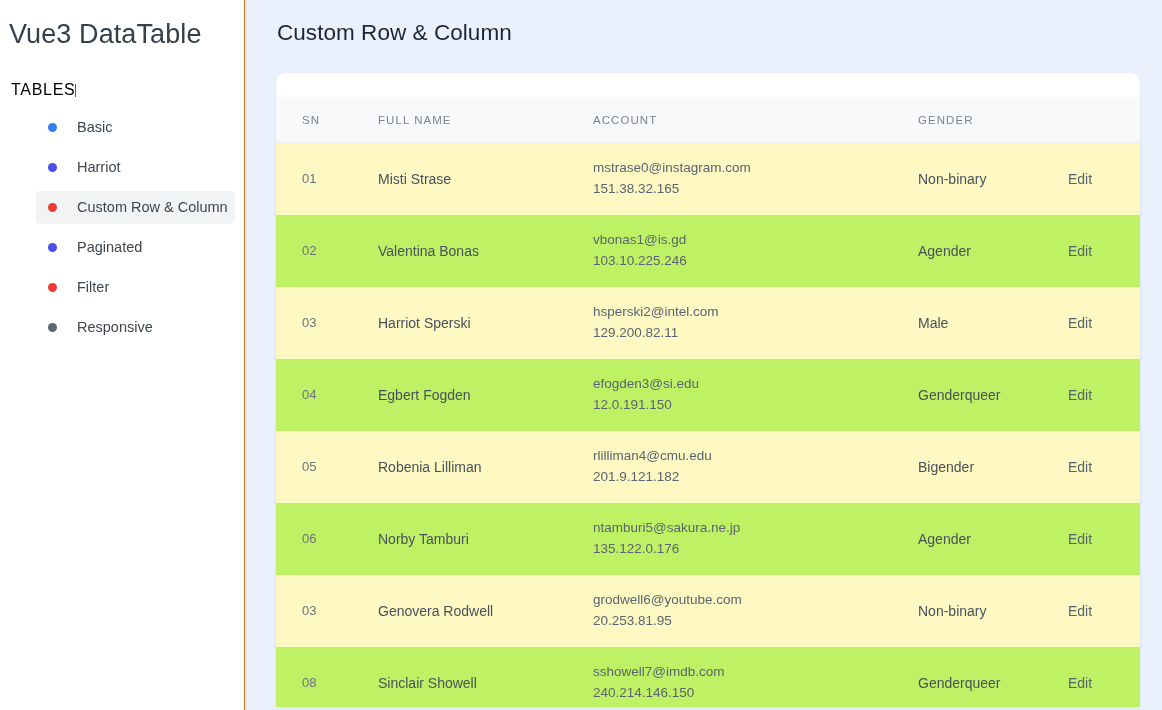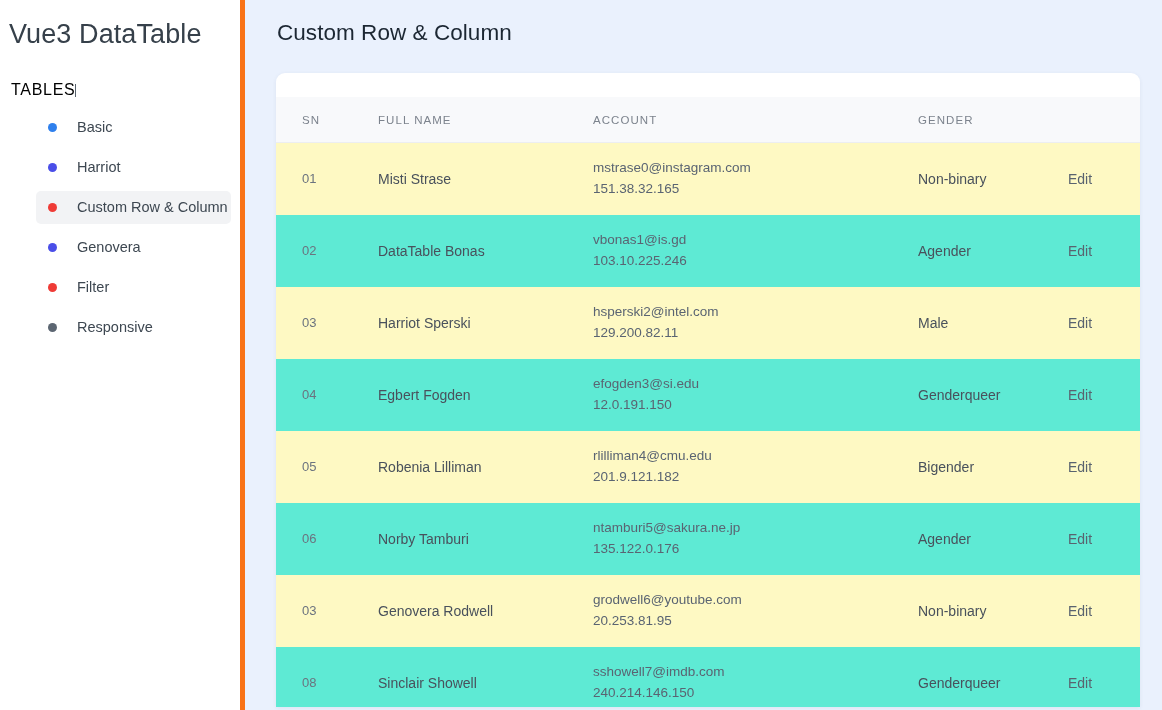--- a/index.html
+++ b/index.html
@@ -22,21 +22,21 @@
     width: 1162px;
     height: 710px;
   }
 
   
   .sidebar {
     width: 245px;
     min-width: 245px;
     height: 710px;
     background: #ffffff;
-    border-right: 5px solid #f97316;
+    border-right: 1px solid #f97316;
     padding-top: 12px;
     position: relative;
     overflow: hidden;
   }
 
   .brand {
     font-size: 27px;
     font-weight: 300;
     letter-spacing: 0.1px;
     color: #36404a;
@@ -143,21 +143,21 @@
   }
 
   
   .col-sn     { width: 102px; padding-left: 26px !important; }
   .col-name   { width: 215px; }
   .col-acct   { width: 325px; }
   .col-gender { width: 150px; }
   .col-act    { width: 72px; }
 
   tbody tr { background: #fef9c3; }
-  tbody tr.alt { background: #5eead4; }
+  tbody tr.alt { background: #bef264; }
 
   tbody td {
     font-size: 14px;
     color: #5a6472;
     padding: 0;
     height: 72px;
     vertical-align: middle;
     border: none;
   }
 
@@ -204,21 +204,21 @@
         <li class="nav-item">
           <span class="nav-dot" style="background: rgb(74, 78, 232);"></span>
           <span class="nav-label">Harriot</span>
         </li>
         <li class="nav-item active">
           <span class="nav-dot" style="background: rgb(239, 59, 54);"></span>
           <span class="nav-label">Custom Row &amp; Column</span>
         </li>
         <li class="nav-item">
           <span class="nav-dot" style="background: rgb(74, 78, 232);"></span>
-          <span class="nav-label">Genovera</span>
+          <span class="nav-label">Paginated</span>
         </li>
         <li class="nav-item">
           <span class="nav-dot" style="background: rgb(239, 59, 54);"></span>
           <span class="nav-label">Filter</span>
         </li>
         <li class="nav-item">
           <span class="nav-dot" style="background: rgb(92, 102, 114);"></span>
           <span class="nav-label">Responsive</span>
         </li>
       </ul>
@@ -244,21 +244,21 @@
               <td class="cell-name">Misti Strase</td>
               <td class="cell-acct">
                 <span class="acct-email">mstrase0@instagram.com</span>
                 <span class="acct-ip">151.38.32.165</span>
               </td>
               <td class="cell-gender">Non-binary</td>
               <td class="cell-action"><button class="edit-link">Edit</button></td>
             </tr>
             <tr class="alt">
               <td class="cell-sn">02</td>
-              <td class="cell-name">DataTable Bonas</td>
+              <td class="cell-name">Valentina Bonas</td>
               <td class="cell-acct">
                 <span class="acct-email">vbonas1@is.gd</span>
                 <span class="acct-ip">103.10.225.246</span>
               </td>
               <td class="cell-gender">Agender</td>
               <td class="cell-action"><button class="edit-link">Edit</button></td>
             </tr>
             <tr>
               <td class="cell-sn">03</td>
               <td class="cell-name">Harriot Sperski</td>

